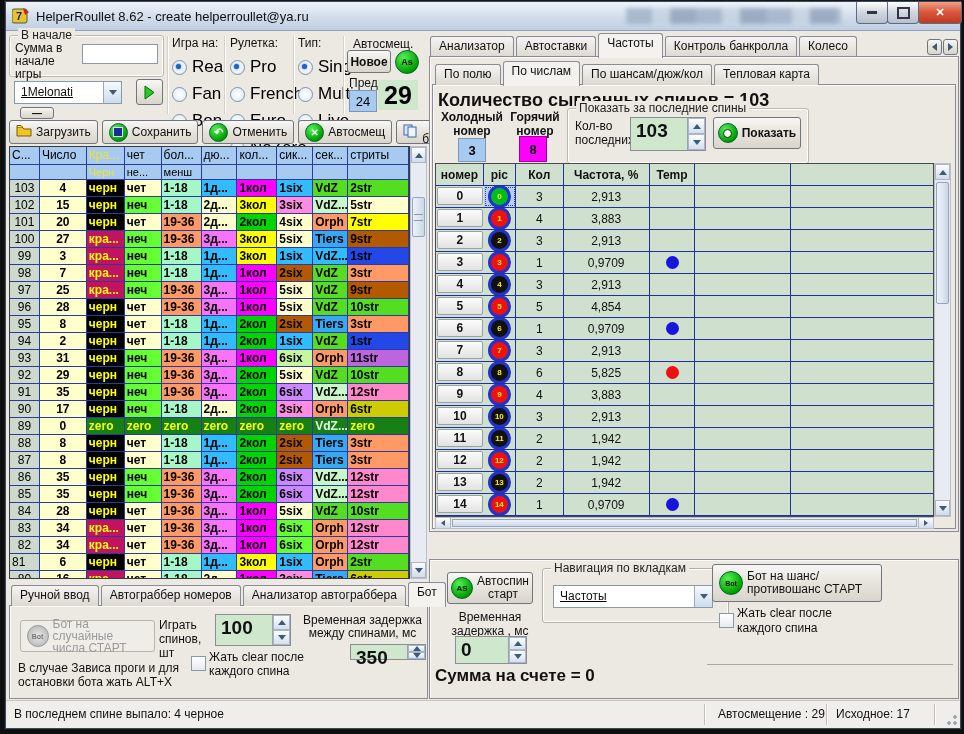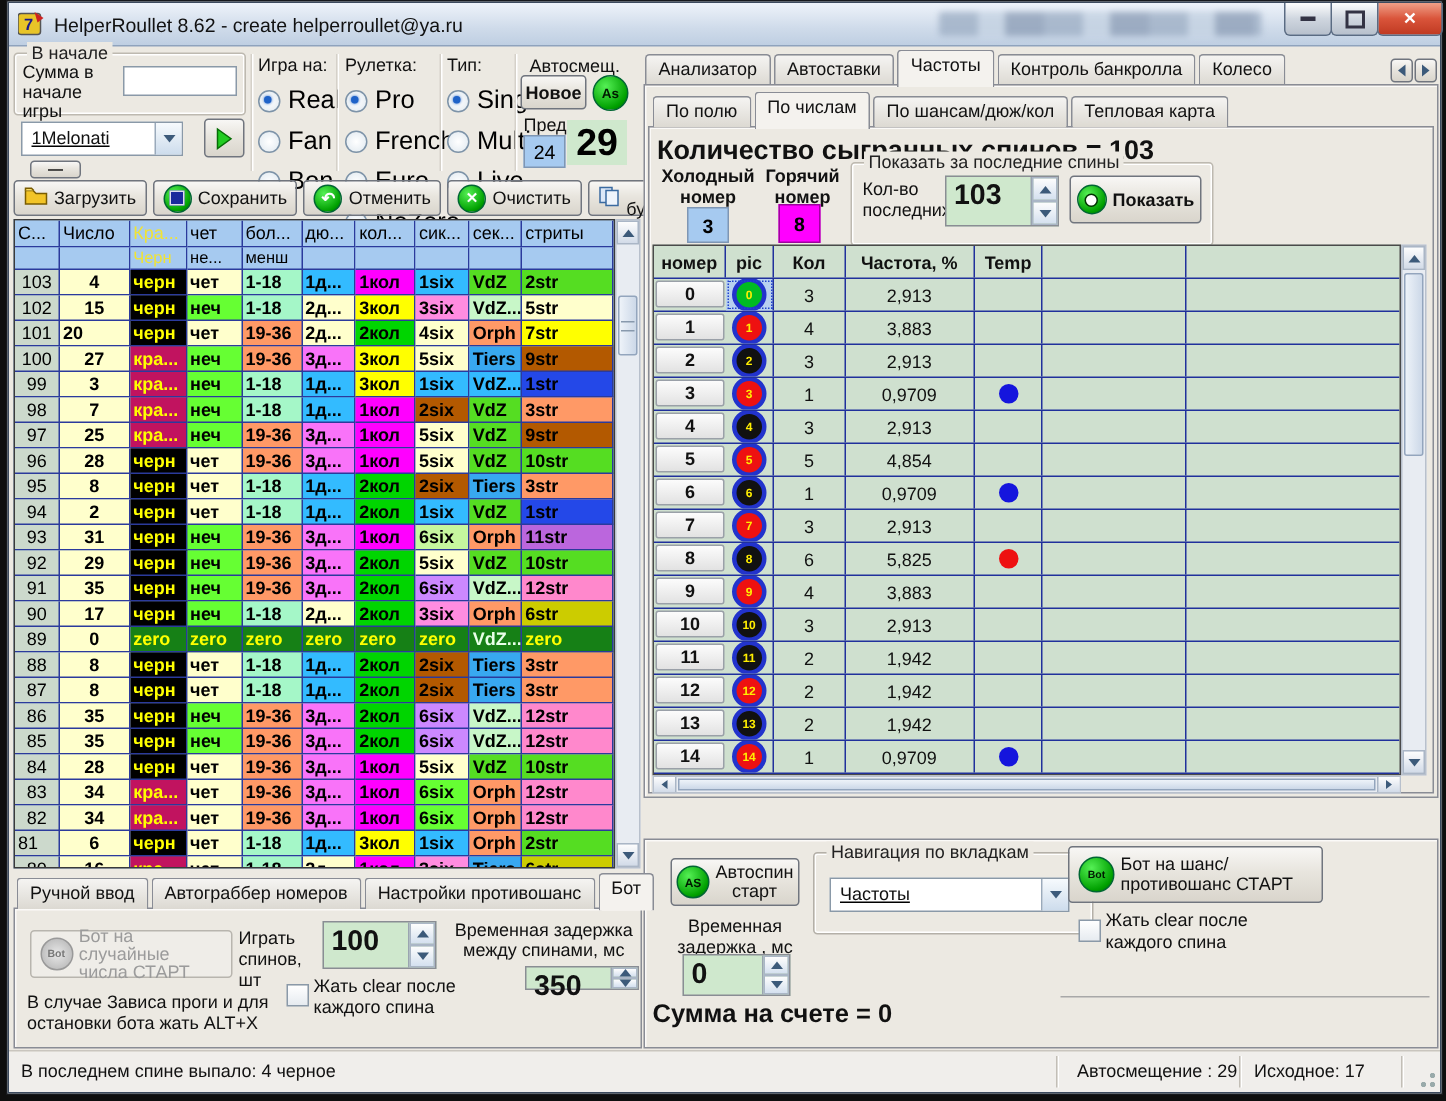--- a/index.html
+++ b/index.html
@@ -183,21 +183,21 @@
         <button class="btn" style="flex: 1 1 0%; height: 24px;">
           <span>
             <span class="badge" style="width:17px;height:17px;font-size:11px;color:#fff;">↶</span>
           </span>
           <span>Отменить</span>
         </button>
         <button class="btn" style="flex: 1 1 0%; height: 24px;">
           <span>
             <span class="badge" style="width:17px;height:17px;font-size:10px;color:#fff;">✕</span>
           </span>
-          <span>Очистить</span>
+          <span>Автосмещ</span>
         </button>
         <button class="btn" style="flex: 1 1 0%; height: 24px;">
           <span><svg width="15" height="14" viewBox="0 0 15 14">
               <rect x="1" y="1" width="8" height="10" fill="#dce8f8" stroke="#3a6aa0"></rect>
               <rect x="5" y="3" width="8" height="10" fill="#eef4fc" stroke="#3a6aa0"></rect>
             </svg></span>
           <span>В буфер</span>
         </button>
       </div>
 
@@ -245,21 +245,21 @@
           <div class="lt-cell" style="width: 37px; background: rgb(102, 255, 51); color: rgb(0, 0, 0);">неч</div>
           <div class="lt-cell" style="width: 40px; background: rgb(165, 247, 200); color: rgb(0, 0, 0);">1-18</div>
           <div class="lt-cell" style="width: 36px; background: rgb(255, 255, 204); color: rgb(0, 0, 0);">2д...</div>
           <div class="lt-cell" style="width: 40px; background: rgb(255, 255, 0); color: rgb(0, 0, 0);">3кол</div>
           <div class="lt-cell" style="width: 36px; background: rgb(255, 140, 224); color: rgb(0, 0, 0);">3six</div>
           <div class="lt-cell" style="width: 35px; background: rgb(200, 247, 200); color: rgb(0, 0, 0);">VdZ...</div>
           <div class="lt-cell" style="width: 61px; background: rgb(255, 255, 204); color: rgb(0, 0, 0);">5str</div>
         </div>
         <div class="lt-row ">
           <div class="lt-cell" style="width: 30px; background: rgb(204, 217, 204); font-weight: normal; text-align: center;">101</div>
-          <div class="lt-cell" style="width: 47px; background: rgb(255, 255, 204); text-align: left;">20</div>
+          <div class="lt-cell" style="width: 47px; background: rgb(255, 255, 204); text-align: center;">20</div>
           <div class="lt-cell" style="width: 38px; background: rgb(0, 0, 0); color: rgb(255, 255, 0);">черн</div>
           <div class="lt-cell" style="width: 37px; background: rgb(255, 255, 204); color: rgb(0, 0, 0);">чет</div>
           <div class="lt-cell" style="width: 40px; background: rgb(255, 153, 102); color: rgb(0, 0, 0);">19-36</div>
           <div class="lt-cell" style="width: 36px; background: rgb(255, 255, 204); color: rgb(0, 0, 0);">2д...</div>
           <div class="lt-cell" style="width: 40px; background: rgb(0, 213, 0); color: rgb(0, 0, 0);">2кол</div>
           <div class="lt-cell" style="width: 36px; background: rgb(255, 255, 204); color: rgb(0, 0, 0);">4six</div>
           <div class="lt-cell" style="width: 35px; background: rgb(255, 153, 102); color: rgb(0, 0, 0);">Orph</div>
           <div class="lt-cell" style="width: 61px; background: rgb(255, 255, 0); color: rgb(0, 0, 0);">7str</div>
         </div>
         <div class="lt-row ">
@@ -523,21 +523,21 @@
           <span class="grip"></span>
         </div>
     <div class="sbtn" style="bottom:0;">
           <span class="tri-down"></span>
         </div>
   </div>
 
   <div class="tabs" id="bl-tabs" style="left:5px;top:582px;height:22px;z-index:2;">
         <span class="tab">Ручной ввод</span>
         <span class="tab">Автограббер номеров</span>
-        <span class="tab">Настройки противошанс</span>
+        <span class="tab">Анализатор автограббера</span>
         <span class="tab active">Бот</span>
       </div>
   <div class="tabpanel" style="left:3px;top:603px;width:417px;height:92px;">
     <div class="btn disabled" style="position:absolute;left:10px;top:14px;width:135px;height:32px;font-size:12px;">
       <span class="badge gray" style="width:20px;height:20px;font-size:7px;">Bot</span>
       <span style="width:96px;line-height:12px;">Бот на случайные числа СТАРТ</span>
     </div>
     <div class="lbl" style="position:absolute;left:149px;top:12px;width:60px;line-height:14px;">Играть спинов, шт</div>
     <div class="spinbox" style="left:205px;top:8px;width:76px;height:32px;">
       <span class="val">100</span>

